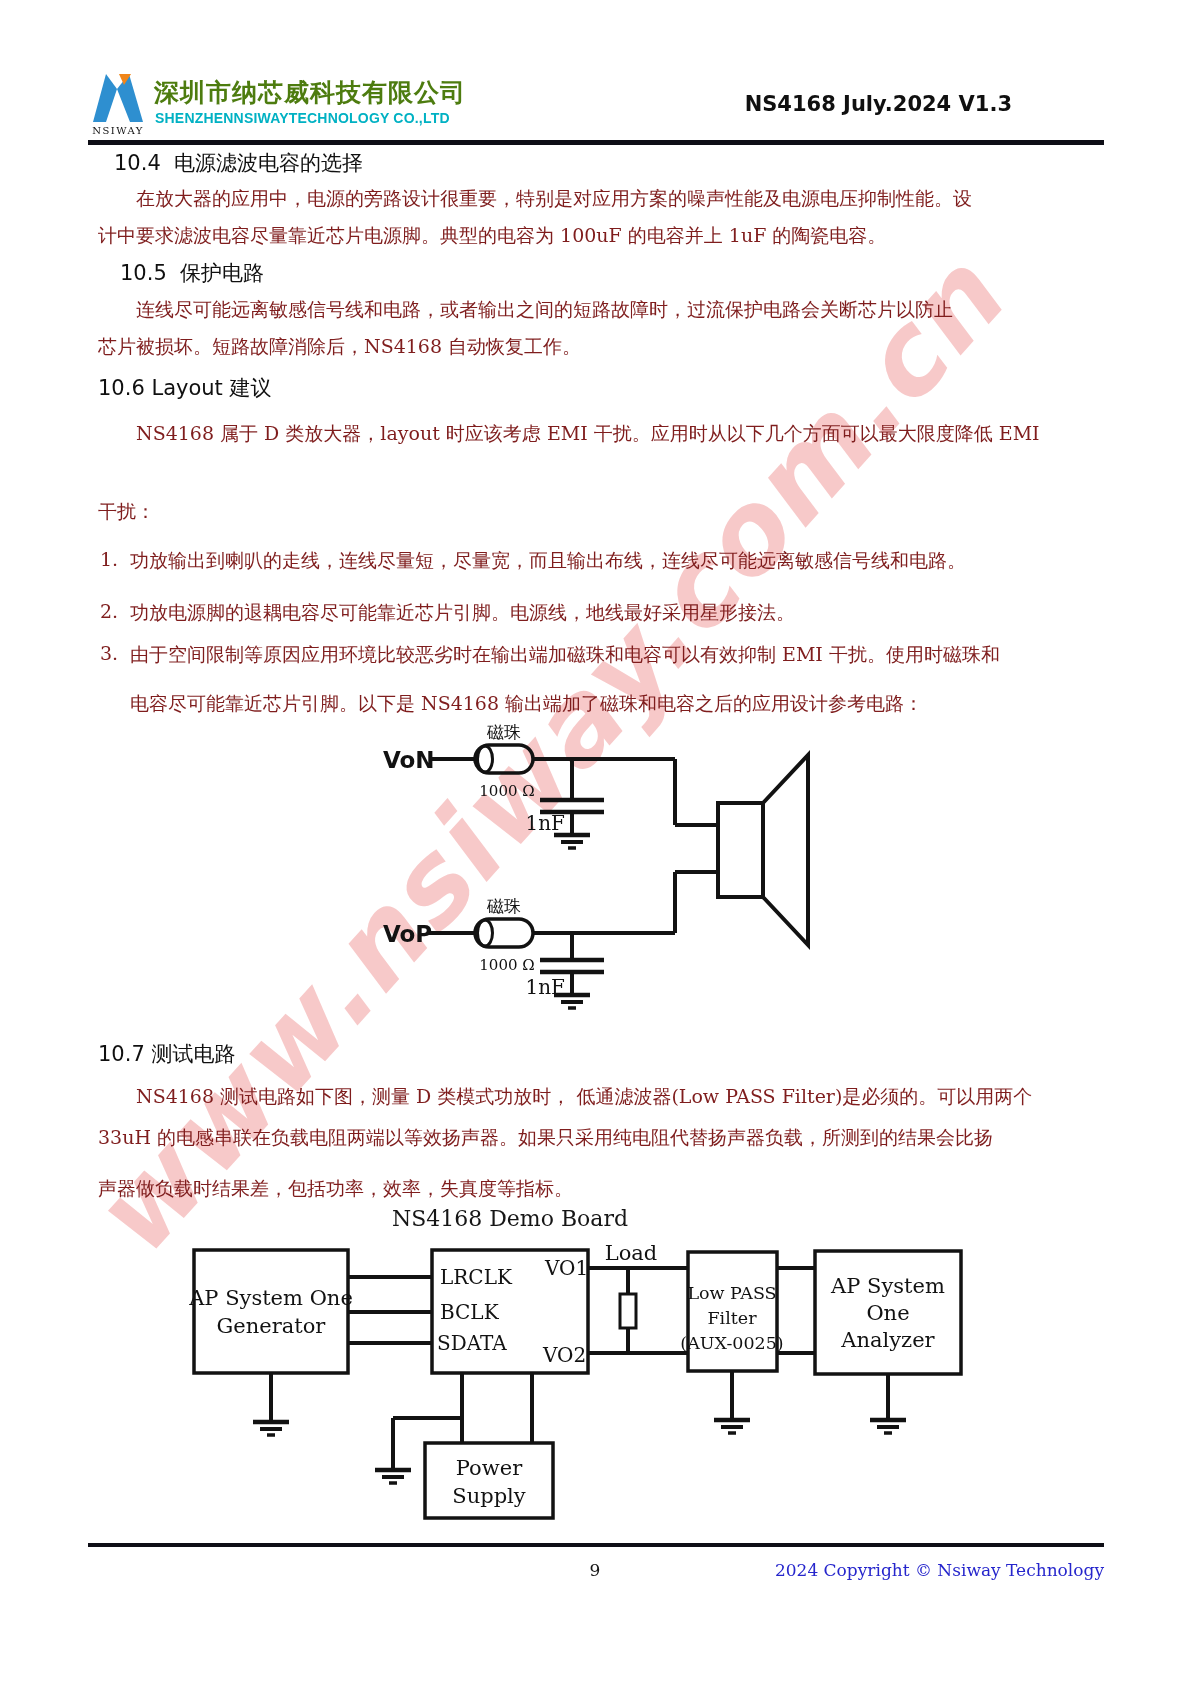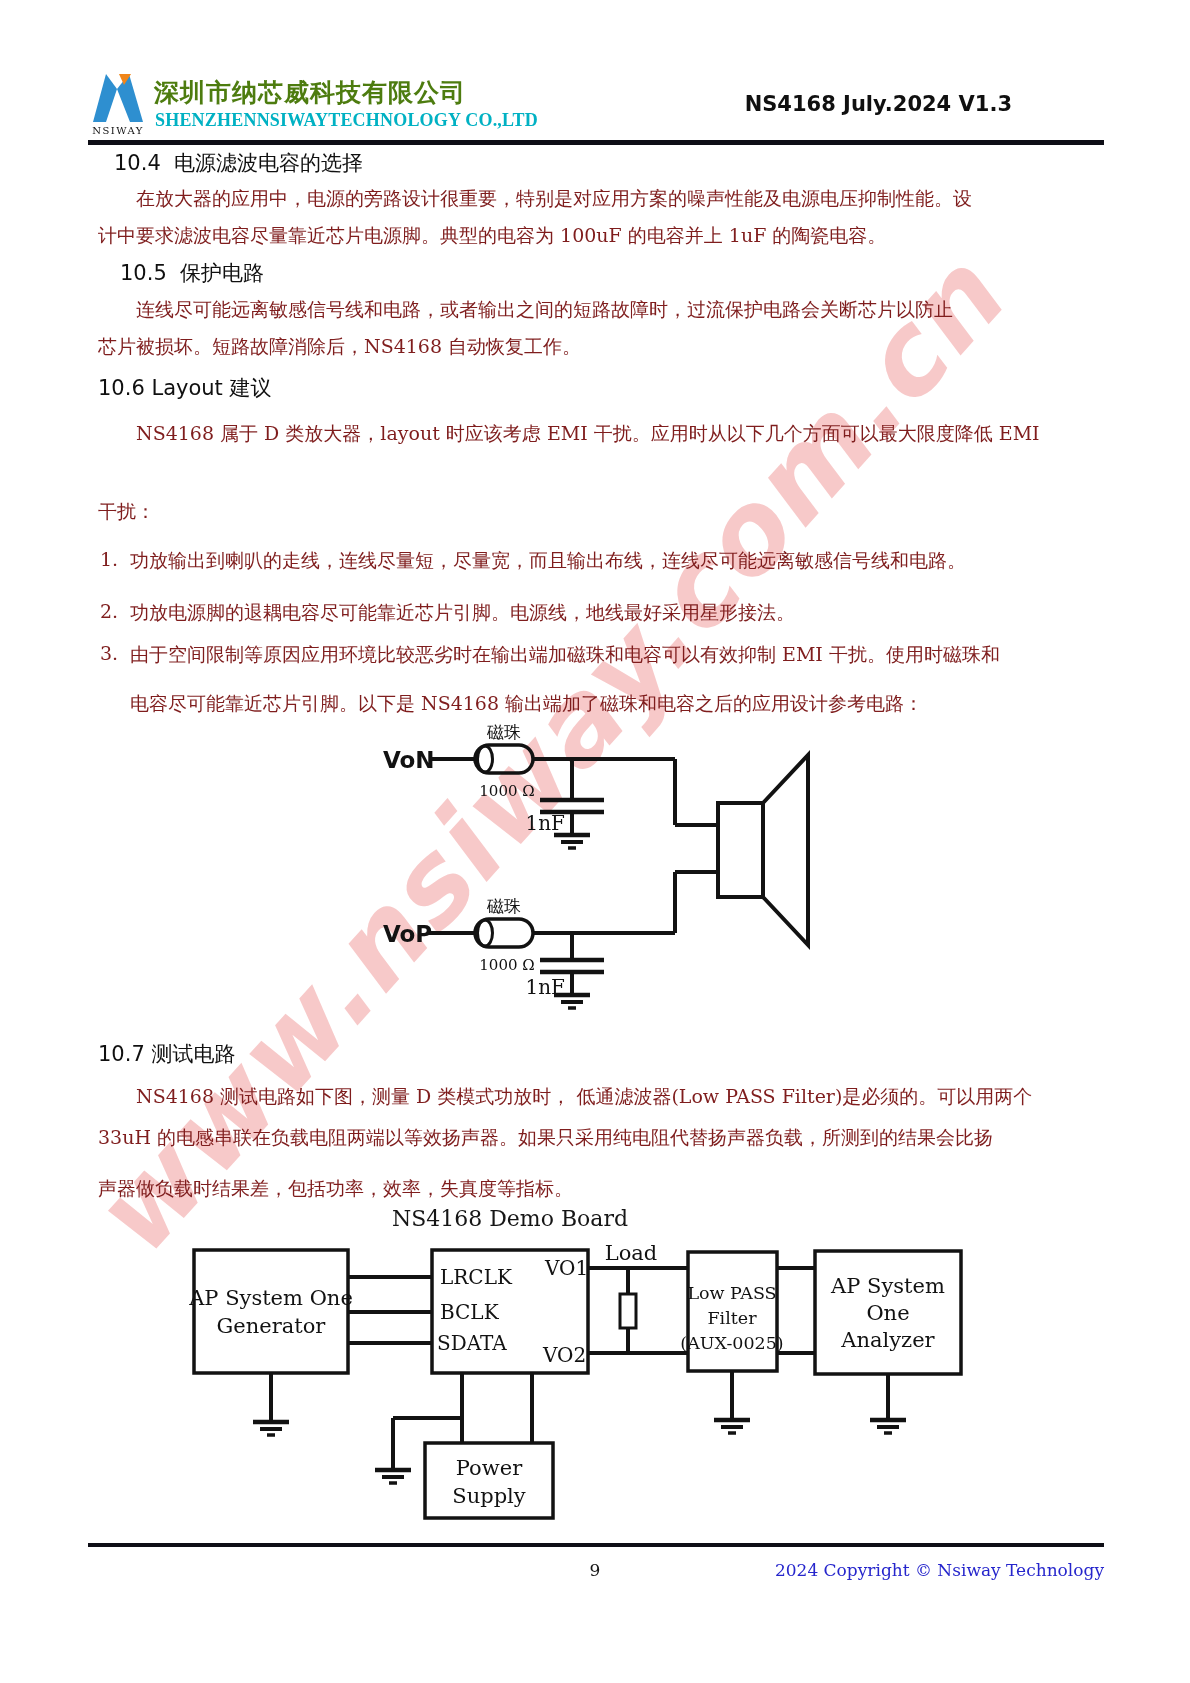--- a/index.html
+++ b/index.html
@@ -18,22 +18,22 @@
     position:absolute; left:118px; top:1168px;
     font-family:"DejaVu Sans","Liberation Sans",sans-serif;
     font-style:italic; font-weight:bold; font-size:112px;
     white-space:nowrap; color:rgba(231,96,96,0.34);
     transform:rotate(-48deg); transform-origin:0 50%;
     letter-spacing:2px;
   }
   
   .cn-name { font-family:"DejaVu Sans","Liberation Sans",sans-serif; font-weight:bold;
              font-size:25px; letter-spacing:1px; }
-  .en-name { font-family:Liberation Serif, serif; font-weight:bold;
-             font-size:18px; letter-spacing:.2px; }
+  .en-name { font-family:Liberation Sans, sans-serif; font-weight:bold;
+             font-size:14px; letter-spacing:.2px; }
   .doc-ref { font-family:"DejaVu Sans","Liberation Sans",sans-serif; font-weight:bold;
              font-size:21px; text-align:right; color:#101010; }
   .rule { background:#0e0e16; }
   
   .h2 { font-family:"DejaVu Sans","Liberation Sans",sans-serif; font-weight:normal;
         font-size:21px; color:#101010; white-space:pre; }
   .bline { font-size:19px; white-space:nowrap; color:#7f1d1d; }
   .indent { padding-left:38px; }
   .li { display:flex; }
   .li .num { width:30px; flex:none; }

